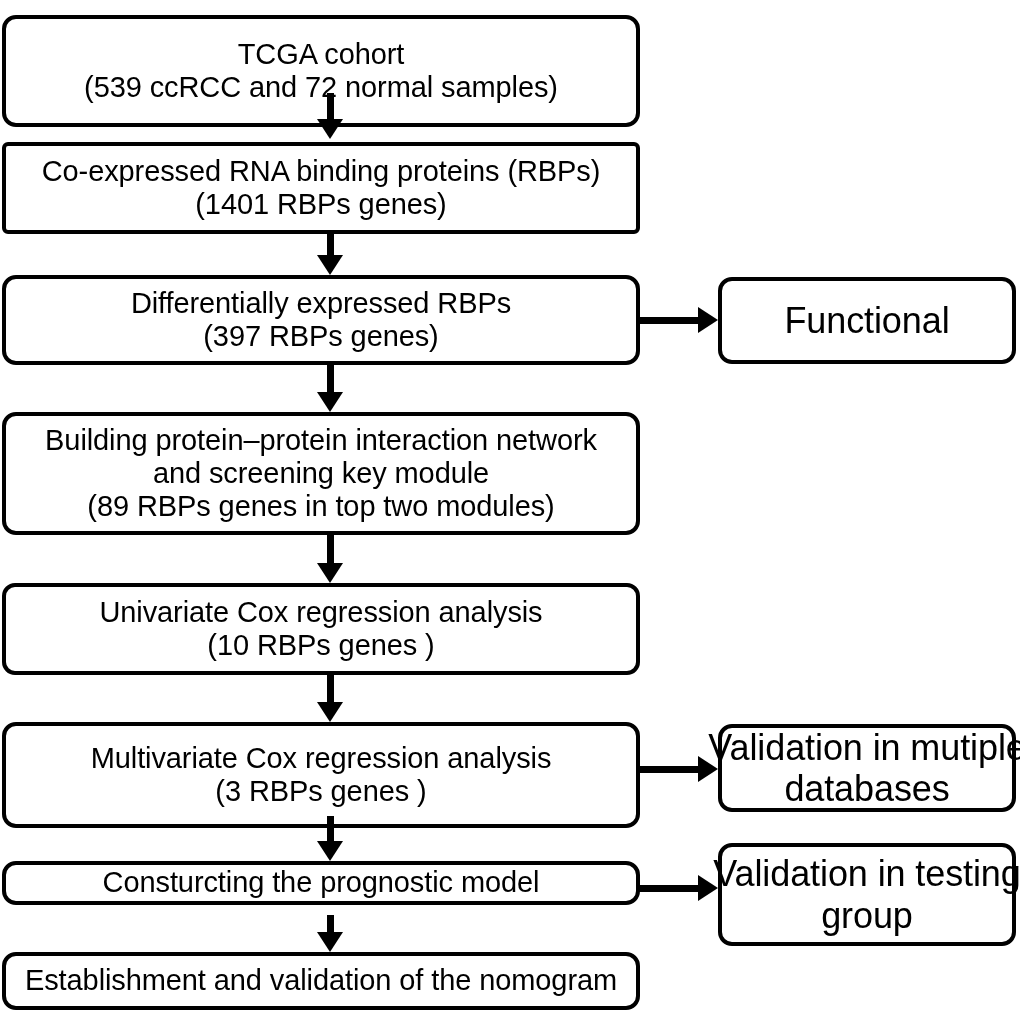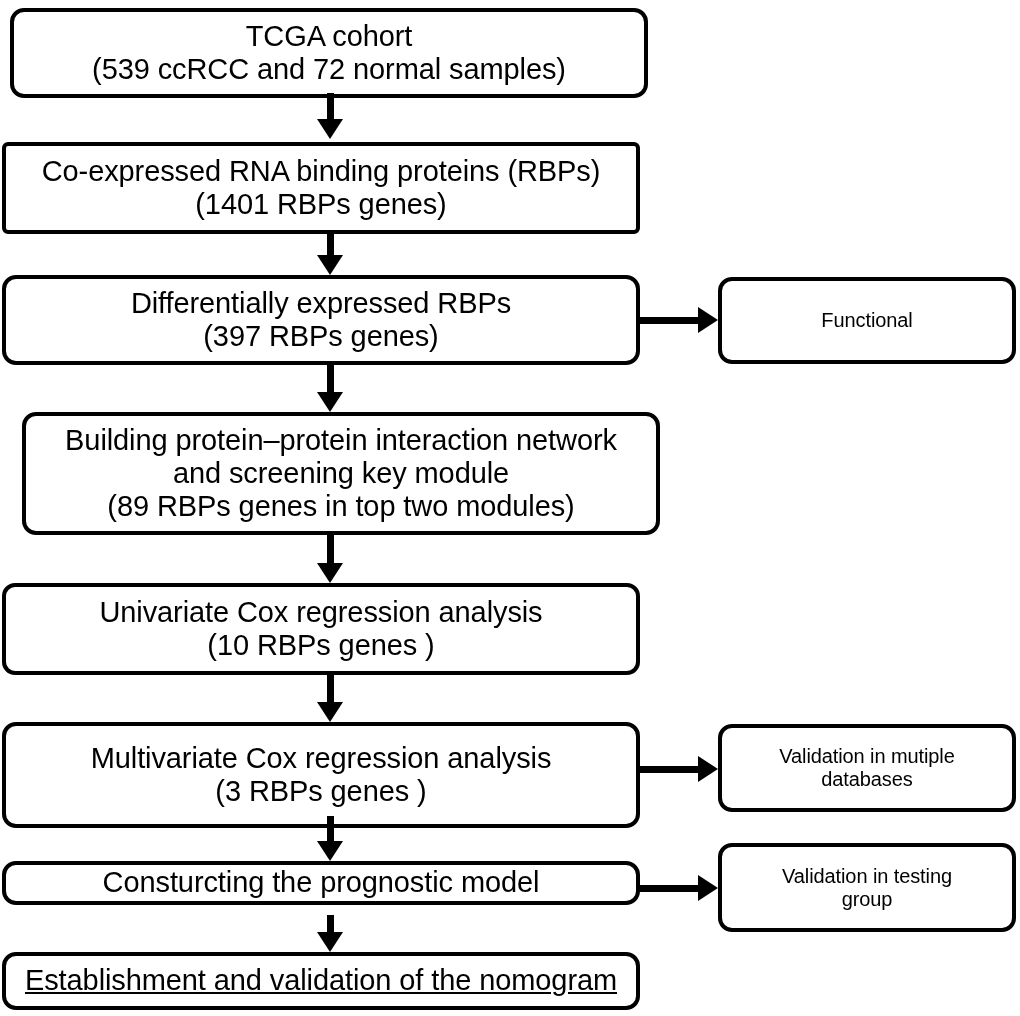--- a/index.html
+++ b/index.html
@@ -37,21 +37,21 @@
     white-space: nowrap;
   }
   .main-node {
     left: 2px;
     width: 638px;
     font-size: 29px;
   }
   .side-node {
     left: 718px;
     width: 298px;
-    font-size: 20px;
+    font-size: 36px;
   }
   
   .conn {
     position: absolute;
   }
   .conn .shaft-v {
     position: absolute;
     width: 7px;
     background: #000000;
     left: 0;
@@ -79,69 +79,69 @@
     border-top: 13px solid transparent;
     border-bottom: 13px solid transparent;
     border-left: 20px solid #000000;
   }
 </style>
 </head>
 <body>
 
 <div id="flowchart">
 
-  <div class="node main-node" style="top:8px; height:90px;margin-left:8px;">
+  <div class="node main-node" style="top:15px; height:112px;">
     <span class="ln">TCGA cohort</span>
     <span class="ln">(539 ccRCC and 72 normal samples)</span>
   </div>
 
   <div class="node main-node" style="top:142px; height:92px;border-radius:6px;">
     <span class="ln">Co-expressed RNA binding proteins (RBPs)</span>
     <span class="ln">(1401 RBPs genes)</span>
   </div>
 
   <div class="node main-node" style="top:275px; height:90px;">
     <span class="ln">Differentially expressed RBPs</span>
     <span class="ln">(397 RBPs genes)</span>
   </div>
 
-  <div class="node main-node" style="top:412px; height:123px;margin-left:20px;">
+  <div class="node main-node" style="top:412px; height:123px;">
     <span class="ln">Building protein–protein interaction network</span>
     <span class="ln">and screening key module</span>
     <span class="ln">(89 RBPs genes in top two modules)</span>
   </div>
 
   <div class="node main-node" style="top:583px; height:92px;border-radius:13px;">
     <span class="ln">Univariate Cox regression analysis</span>
     <span class="ln">(10 RBPs genes )</span>
   </div>
 
   <div class="node main-node" style="top:722px; height:106px;">
     <span class="ln">Multivariate Cox regression analysis</span>
     <span class="ln">(3 RBPs genes )</span>
   </div>
 
   <div class="node main-node" style="top:861px; height:44px;">
     <span class="ln">Consturcting the prognostic model</span>
   </div>
 
-  <div class="node main-node" style="top:952px; height:58px;text-decoration:underline;">
+  <div class="node main-node" style="top:952px; height:58px;">
     <span class="ln">Establishment and validation of the nomogram</span>
   </div>
 
   <div class="node side-node" style="top:277px; height:87px;">
     <span class="ln">Functional</span>
   </div>
 
   <div class="node side-node" style="top:724px; height:88px;">
     <span class="ln">Validation in mutiple</span>
     <span class="ln">databases</span>
   </div>
 
-  <div class="node side-node" style="top:843px; height:89px;">
+  <div class="node side-node" style="top:843px; height:103px;">
     <span class="ln">Validation in testing</span>
     <span class="ln">group</span>
   </div>
 
   <div class="conn" style="left:317px; top:93px; width:26px; height:46px;">
     <div class="shaft-v" style="left:10px; height:28px;"></div>
     <div class="head-down" style="left:0px; top:26px;"></div>
   </div>
 
   <div class="conn" style="left:317px; top:231px; width:26px; height:44px;">

